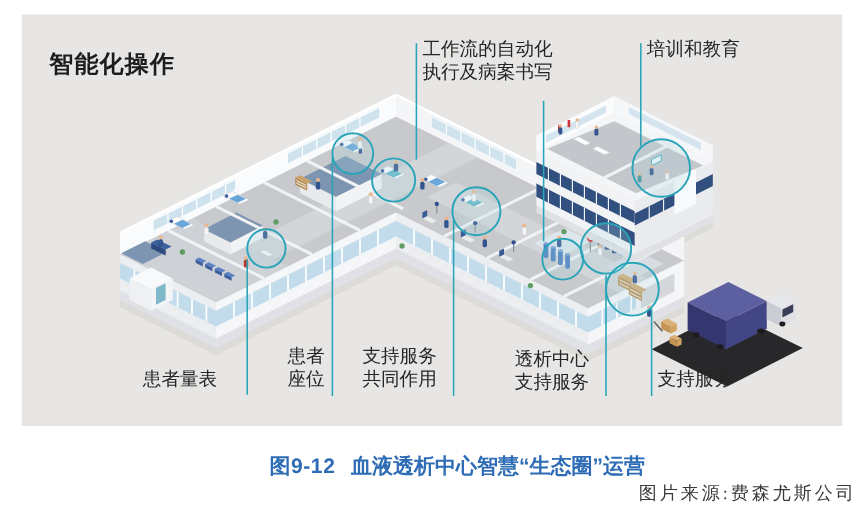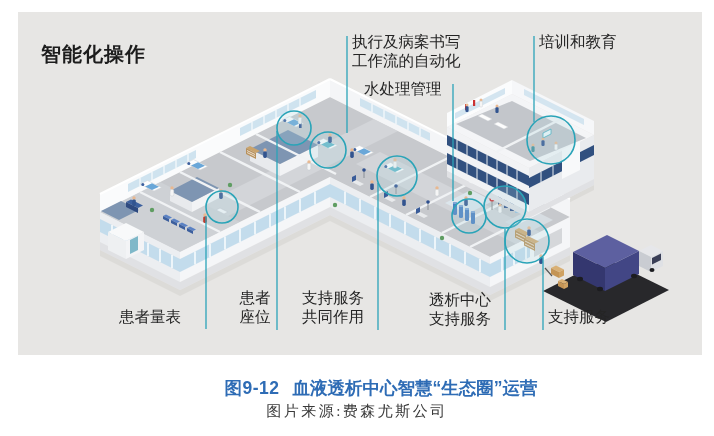--- a/index.html
+++ b/index.html
@@ -12,21 +12,21 @@
   #lbl-workflow{left:352px;top:32px;}
   #lbl-water{left:364px;top:79px;}
   #lbl-training{left:539px;top:32px;}
   #lbl-scale{left:119px;top:307px;}
   #lbl-seats{left:232px;top:288px;width:46px;text-align:center;}
   #lbl-drugs{left:300px;top:288px;width:66px;text-align:center;}
   #lbl-central{left:427px;top:290px;width:66px;text-align:center;}
   #lbl-support{left:548px;top:307px;font-family:Liberation Serif, serif;}
   .caption{position:absolute;left:0;top:376px;width:714px;text-align:center;font-family:"Liberation Sans",sans-serif;font-weight:bold;font-size:17.5px;color:#2e6cb5;padding-left:24px;}
   .caption .cap-label{margin-right:13px;letter-spacing:.5px;}
-  .source{position:absolute;left:0;top:402px;width:714px;text-align:center;font-size:15px;letter-spacing:2.5px;color:#3a3a3a;}
+  .source{position:absolute;left:0;top:402px;width:714px;text-align:right;font-size:15px;letter-spacing:2.5px;color:#3a3a3a;}
 </style>
 </head>
 <body>
 
 <div class="page">
   <div class="panel"></div>
 
   <svg class="illu" width="714" height="436" viewBox="0 0 714 436">
 
     <g>
@@ -421,25 +421,22 @@
       <line x1="277" y1="131" x2="277" y2="330"></line>
       <line x1="378" y1="183" x2="378" y2="330"></line>
       <line x1="505" y1="229" x2="505" y2="330"></line>
       <line x1="543" y1="257" x2="543" y2="330"></line>
     </g>
   </svg>
 
   <div class="lbl" id="lbl-title">智能化操作</div>
 
   <div class="lbl" id="lbl-workflow">
+    <span>工作流的自动化</span>
     <span>执行及病案书写</span>
-    <span>工作流的自动化</span>
-  </div>
-  <div class="lbl" id="lbl-water">
-    <span>水处理管理</span>
   </div>
   <div class="lbl" id="lbl-training">
     <span>培训和教育</span>
   </div>
   <div class="lbl" id="lbl-scale">
     <span>患者量表</span>
   </div>
   <div class="lbl" id="lbl-seats">
     <span>患者</span>
     <span>座位</span>

